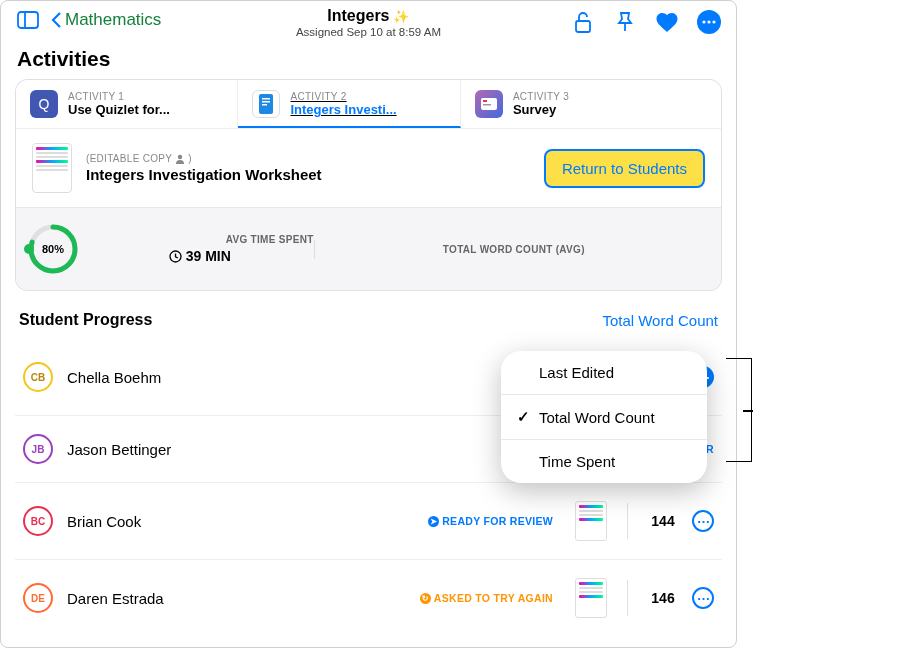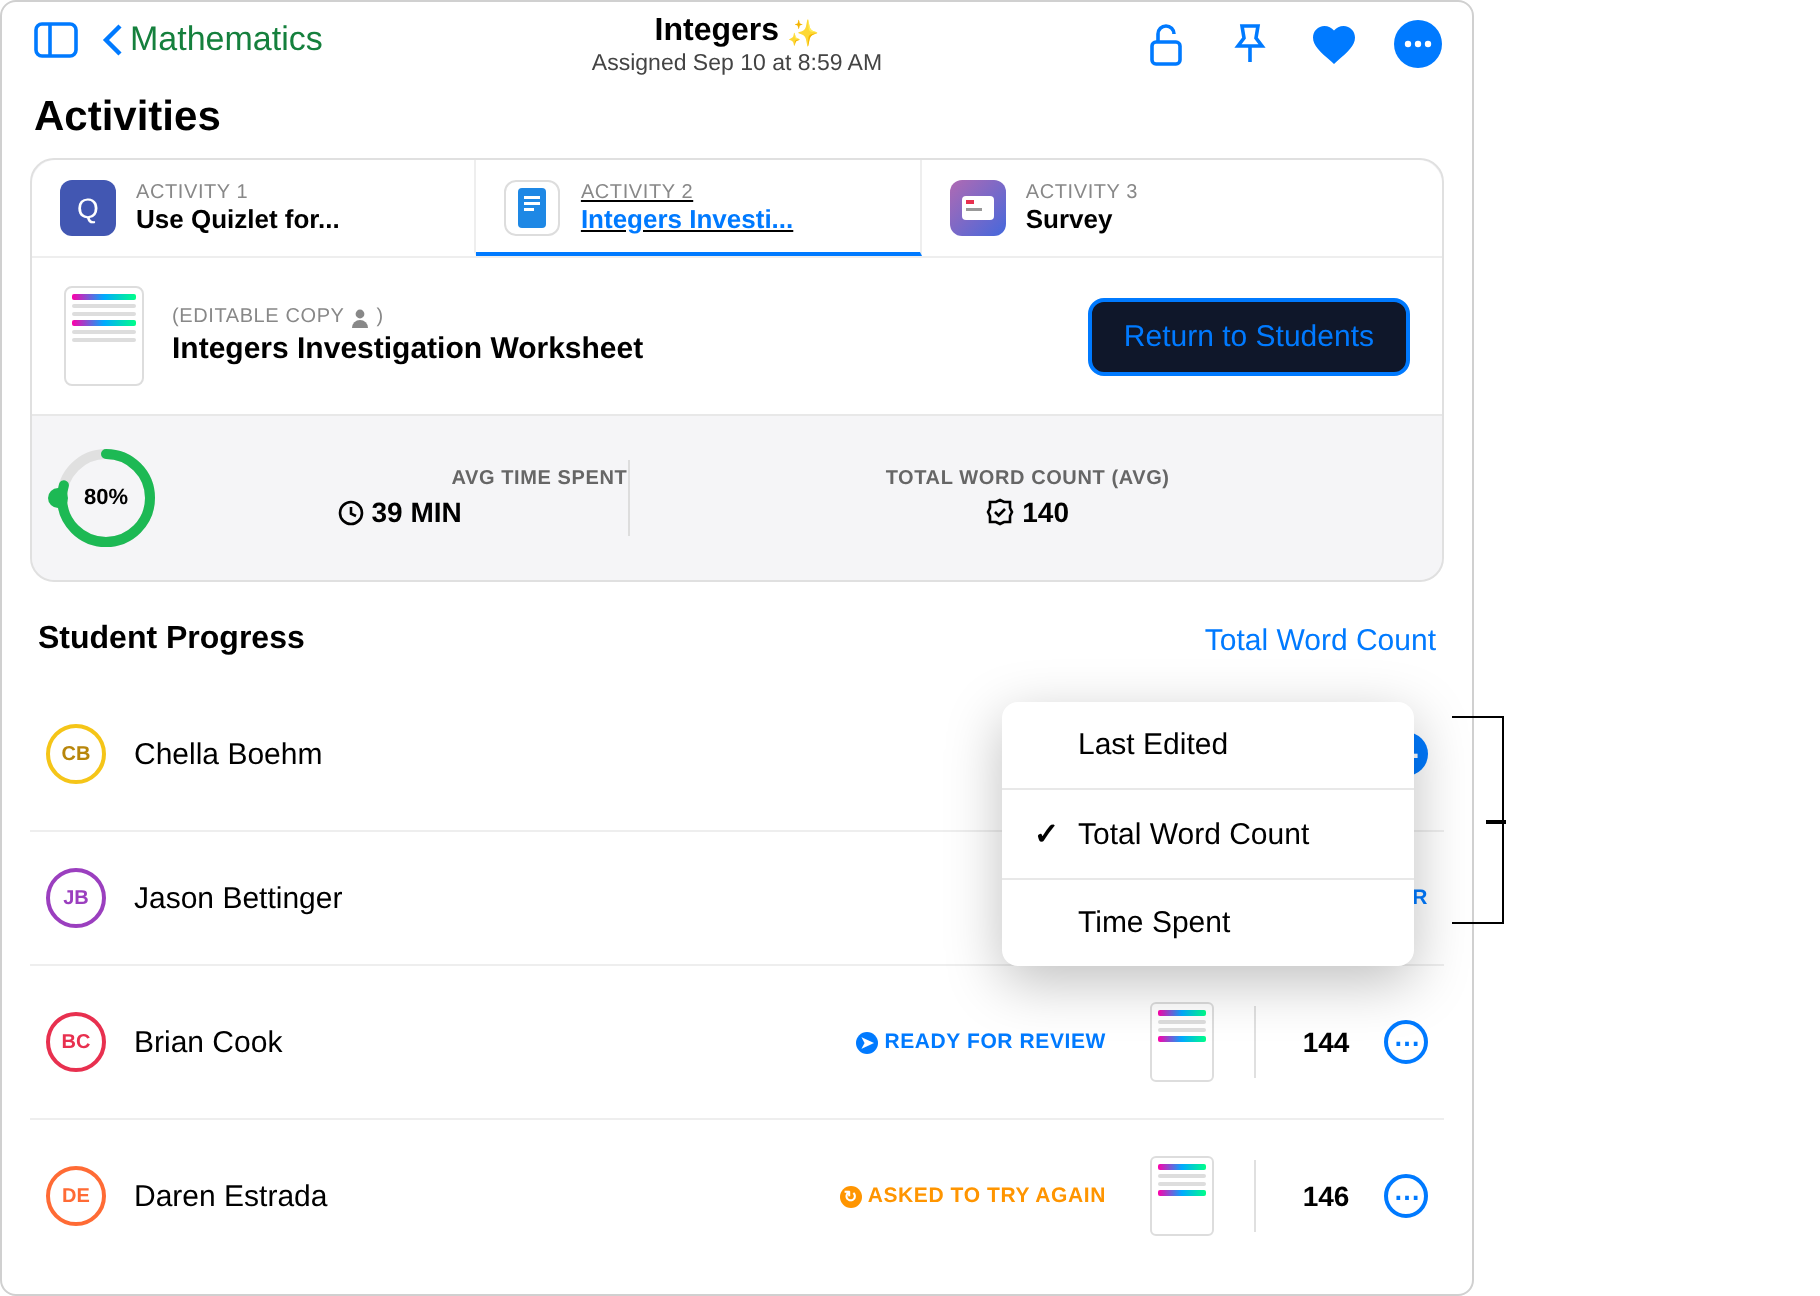--- a/index.html
+++ b/index.html
@@ -184,21 +184,21 @@
     }
     .detail-title {
       font-size: 15px;
       font-weight: 700;
       color: #000;
       margin-top: 2px;
     }
     .return-btn {
       border: 2px solid #007aff;
       color: #007aff;
-      background: #0f172a;
+      background: #fde047;
       border-radius: 8px;
       padding: 9px 16px;
       font-size: 15px;
       font-weight: 500;
       cursor: pointer;
     }
     .stats-row {
       display: flex;
       align-items: center;
       padding: 14px 8px;
@@ -344,21 +344,21 @@
       cursor: pointer;
       font-weight: 800;
       letter-spacing: -1px;
     }
     .dropdown {
       position: absolute;
       top: 350px;
       left: 500px;
       width: 206px;
       background: #fff;
-      border-radius: 8px;
+      border-radius: 20px;
       box-shadow: 0 8px 28px rgba(0,0,0,0.25);
       overflow: hidden;
       z-index: 100;
     }
     .dropdown-item {
       padding: 13px 16px;
       font-size: 15px;
       border-bottom: 1px solid #e8e8e8;
       display: flex;
       align-items: center;
@@ -523,27 +523,20 @@
         <div class="stat-value">
           <svg width="13" height="13" viewBox="0 0 13 13" fill="none" stroke="#000" stroke-width="1.3">
               <circle cx="6.5" cy="6.5" r="5.5"></circle>
               <polyline points="6.5,3.5 6.5,6.8 9,8"></polyline>
             </svg>
           <span>39 MIN</span>
         </div>
       </div>
       <div class="stat-block" style="flex:1.4">
         <div class="stat-label">TOTAL WORD COUNT (AVG)</div>
-        <div class="stat-value">
-          <svg width="14" height="14" viewBox="0 0 14 14" fill="none" stroke="#000" stroke-width="1.3">
-              <polygon points="7,1 9,2 12,2 12,5 13,7 12,9 12,12 9,12 7,13 5,12 2,12 2,9 1,7 2,5 2,2 5,2"></polygon>
-              <polyline points="4.5,7 6.3,8.8 9.5,5.5"></polyline>
-            </svg>
-          <span>140</span>
-        </div>
       </div>
     </div>
   </div>
 
   <div class="progress-header">
     <div class="progress-title">Student Progress</div>
     <div class="sort-link">Total Word Count</div>
   </div>
 
   <div class="student-list">

